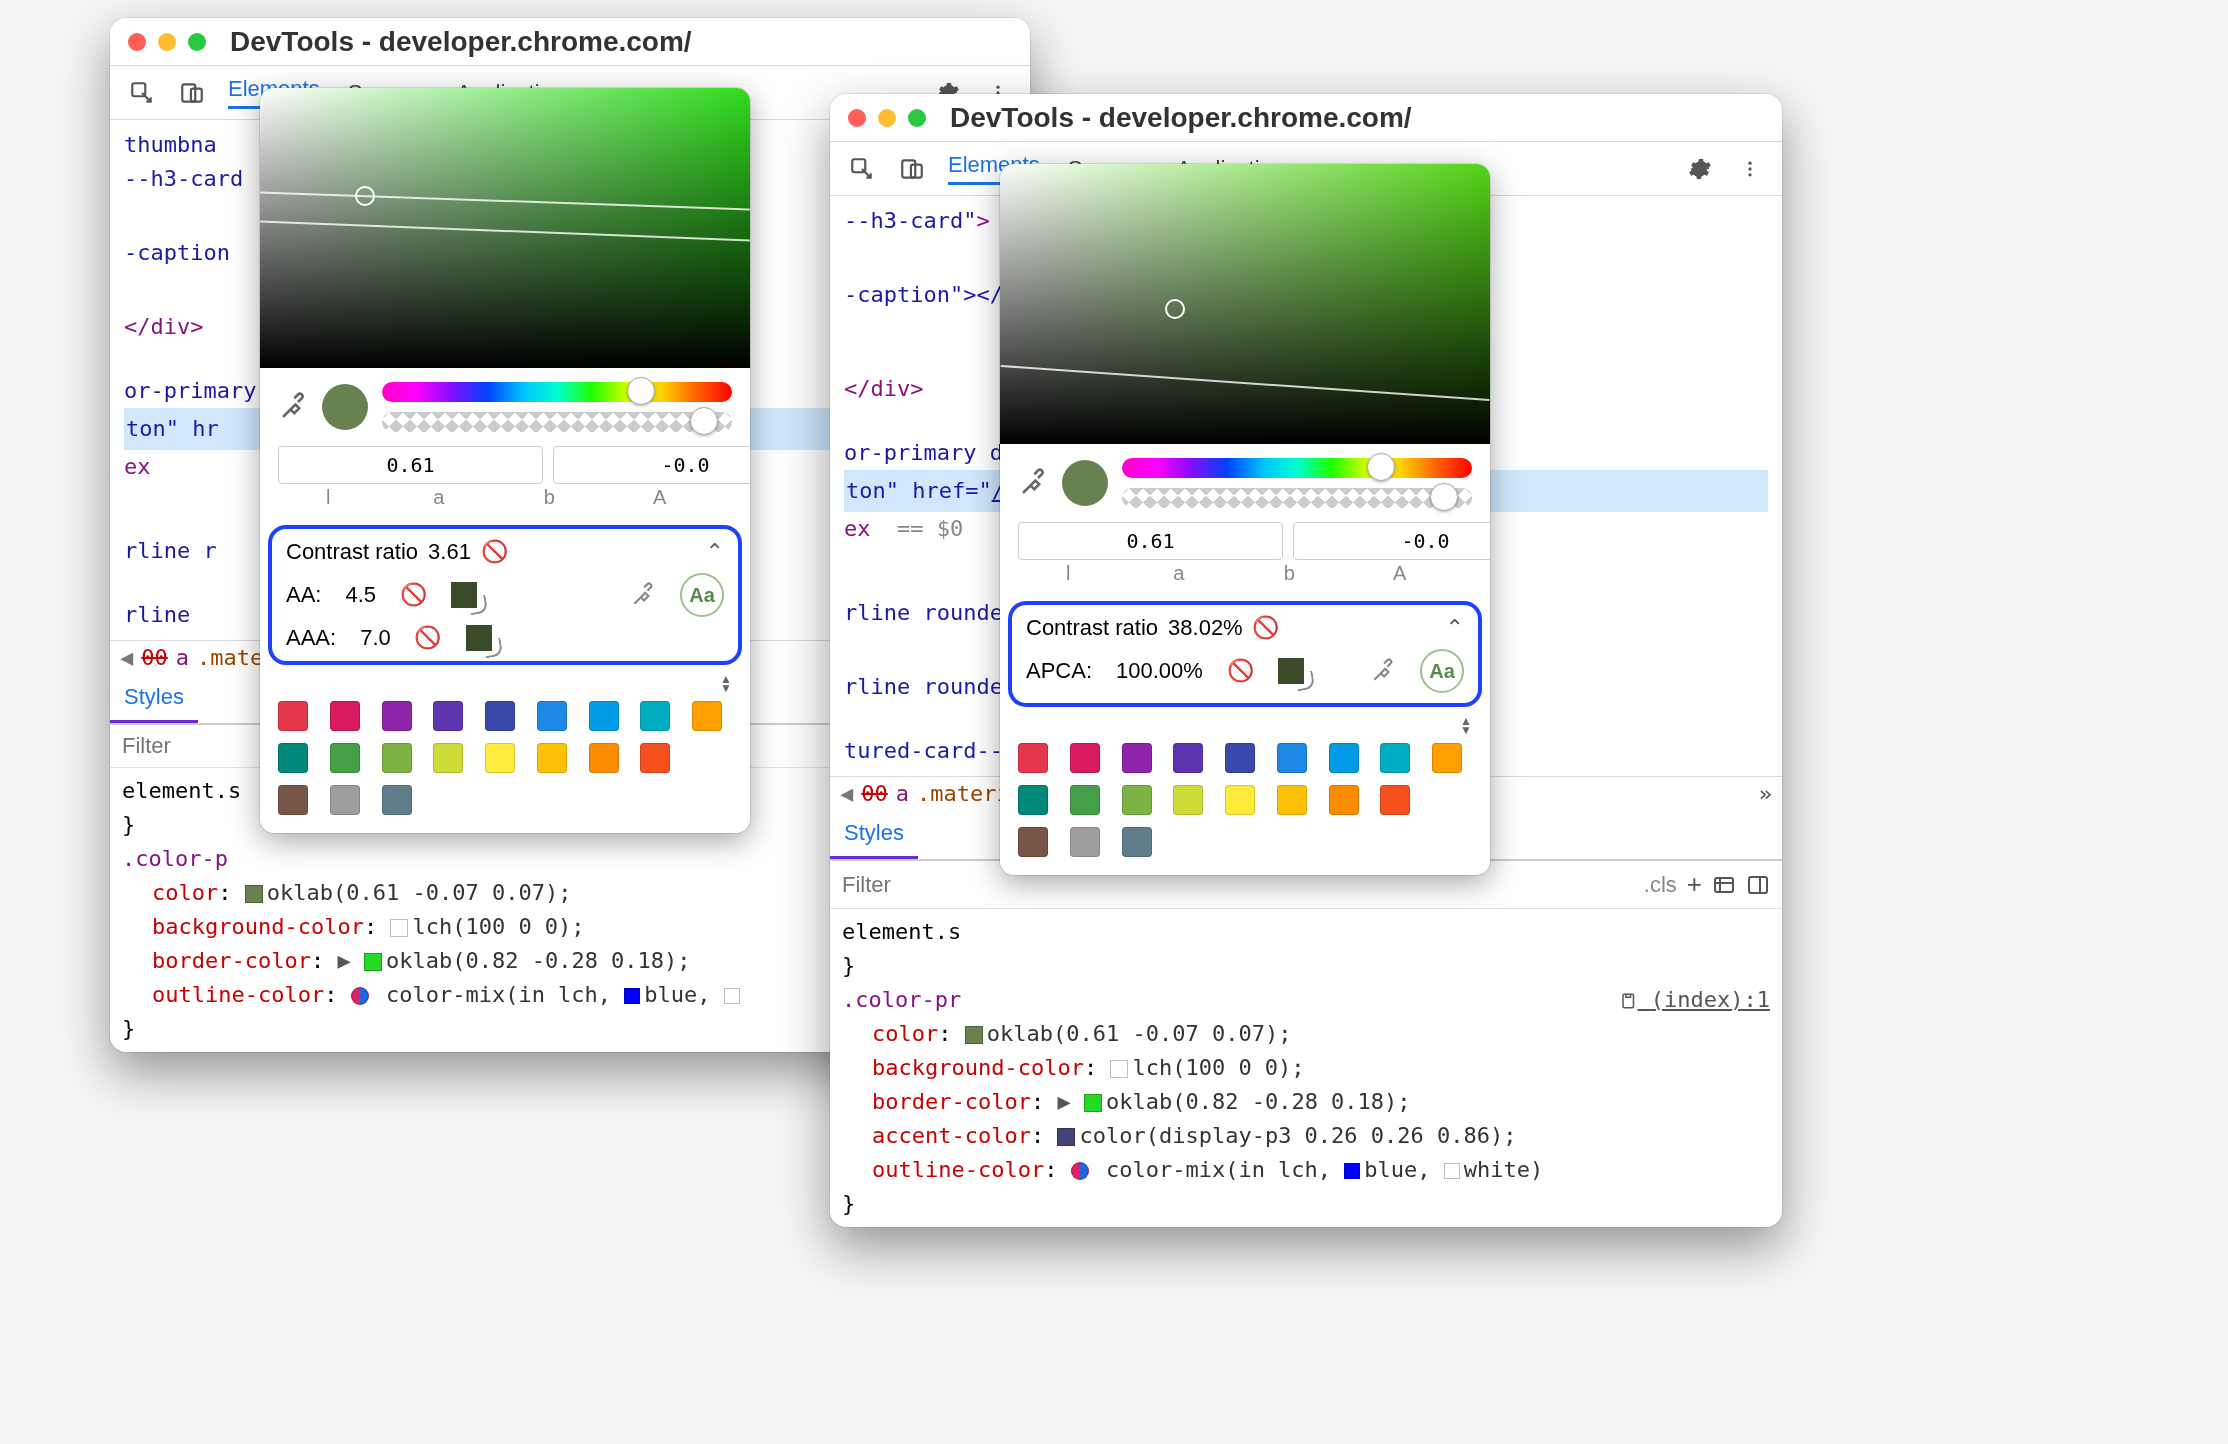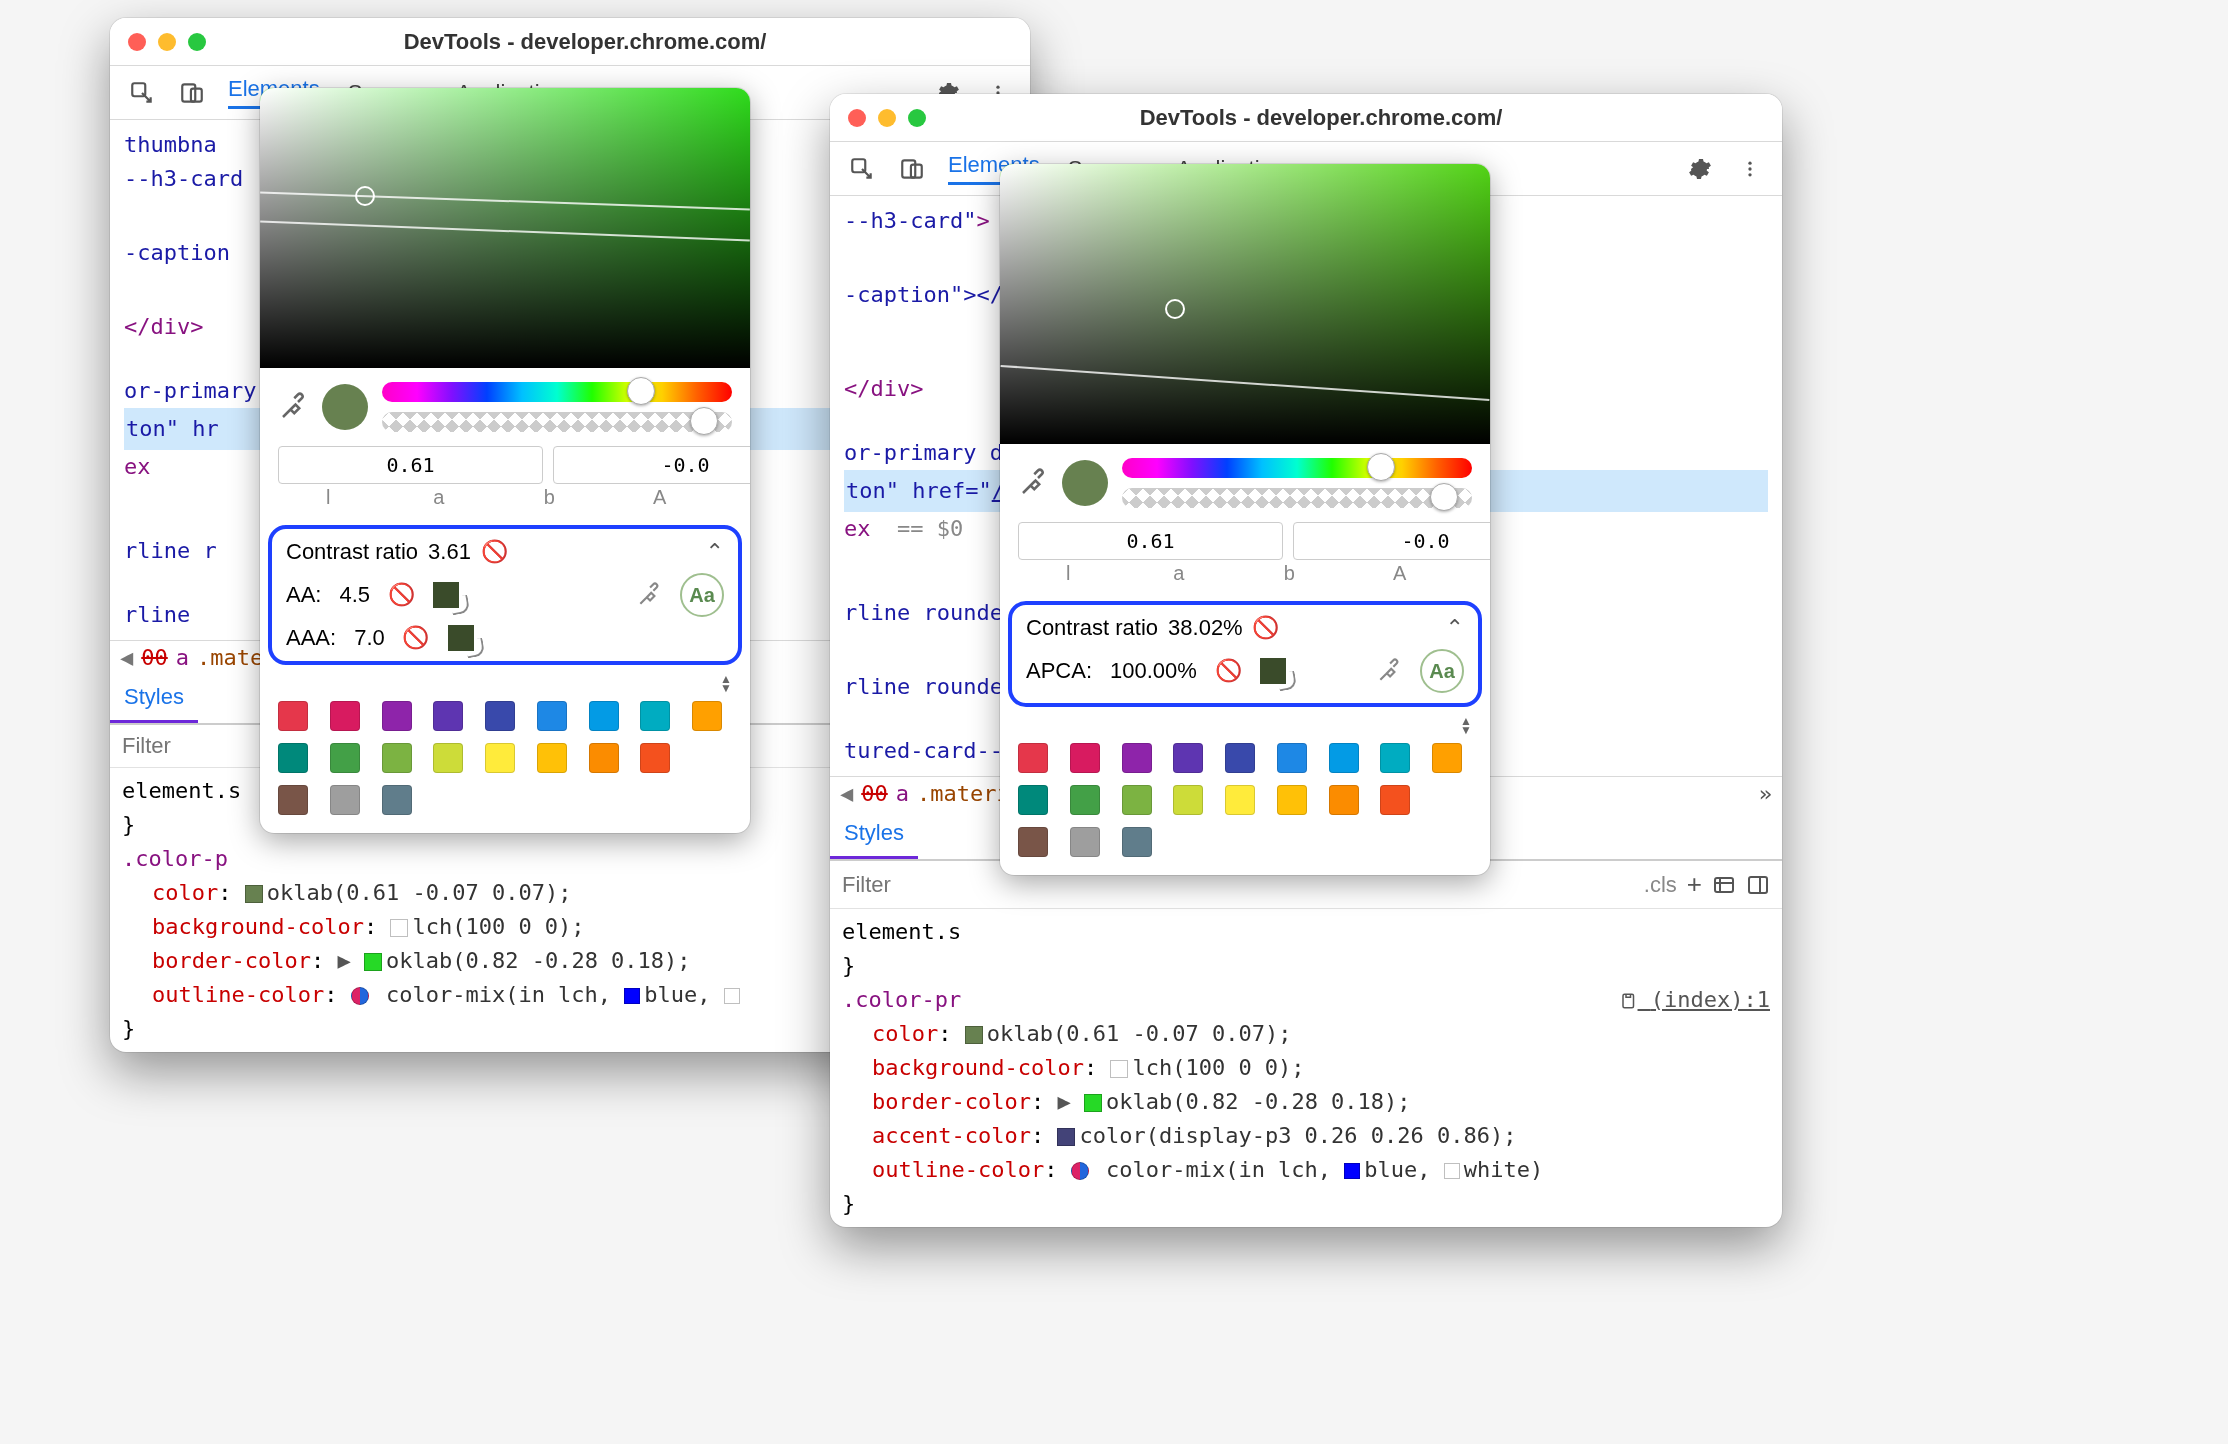--- a/index.html
+++ b/index.html
@@ -24,21 +24,21 @@
     padding: 0 18px;
     border-bottom: 1px solid #d9d9d9;
     background: #fff;
     border-radius: 16px 16px 0 0;
   }
   .traffic { display: flex; gap: 12px; margin-right: 24px; }
   .tl { width: 18px; height: 18px; border-radius: 50%; }
   .tl.red { background:#ff5f57; }
   .tl.yel { background:#febc2e; }
   .tl.grn { background:#28c840; }
-  .title { flex:1; text-align:center; font-size:22px; font-weight:600; color:#333; margin-right: 72px; }
+  .title { flex:1; text-align:left; font-size:28px; font-weight:600; color:#333; margin-right: 72px; }
   .toolbar {
     height: 54px;
     display:flex; align-items:center; padding: 0 10px;
     border-bottom:1px solid #d9d9d9;
     gap: 6px;
   }
   .iconbtn {
     width:44px; height:40px;
     display:flex;align-items:center;justify-content:center;
     border-radius:6px;
@@ -122,21 +122,21 @@
   .labels span { flex:1; text-align:center; }
   .contrast-box {
     margin: 8px 8px 10px;
     border: 4px solid #1e40ff;
     border-radius: 18px;
     padding: 10px 14px;
   }
   .cr-head { display:flex; align-items:center; gap:10px; font-size:22px; }
   .no-icon { color:#d93025; font-size:22px; }
   .caret { margin-left:auto; color:#555; }
-  .cr-row { display:flex; align-items:center; gap:18px; font-size:22px; margin-top:8px;}
+  .cr-row { display:flex; align-items:center; gap:24px; font-size:22px; margin-top:8px;}
   .contrast-swatch {
     width:26px;height:26px; background:#3a4b2a; position:relative; display:inline-block;
   }
   .contrast-swatch::after {
     content:""; position:absolute; right:-10px; bottom:-6px; width:16px;height:16px;
     border:2px solid #888; border-top:none; border-left:none; border-radius:0 0 10px 0;
     transform: rotate(-10deg);
   }
   .aa-badge {
     width:44px;height:44px;border-radius:50%;border:2px solid #9fbf8f;

